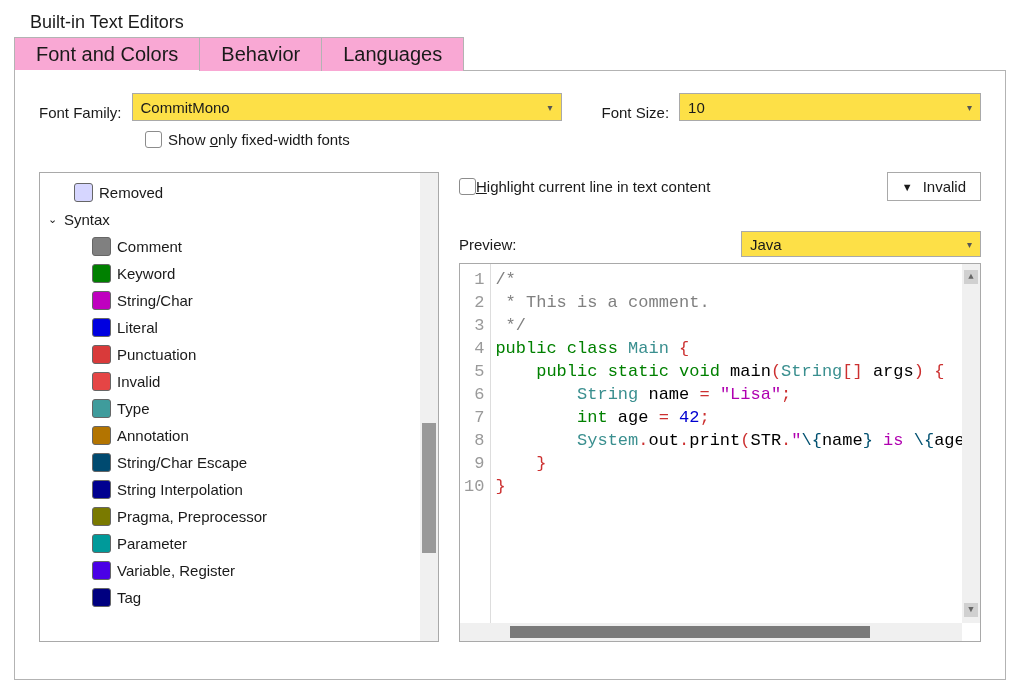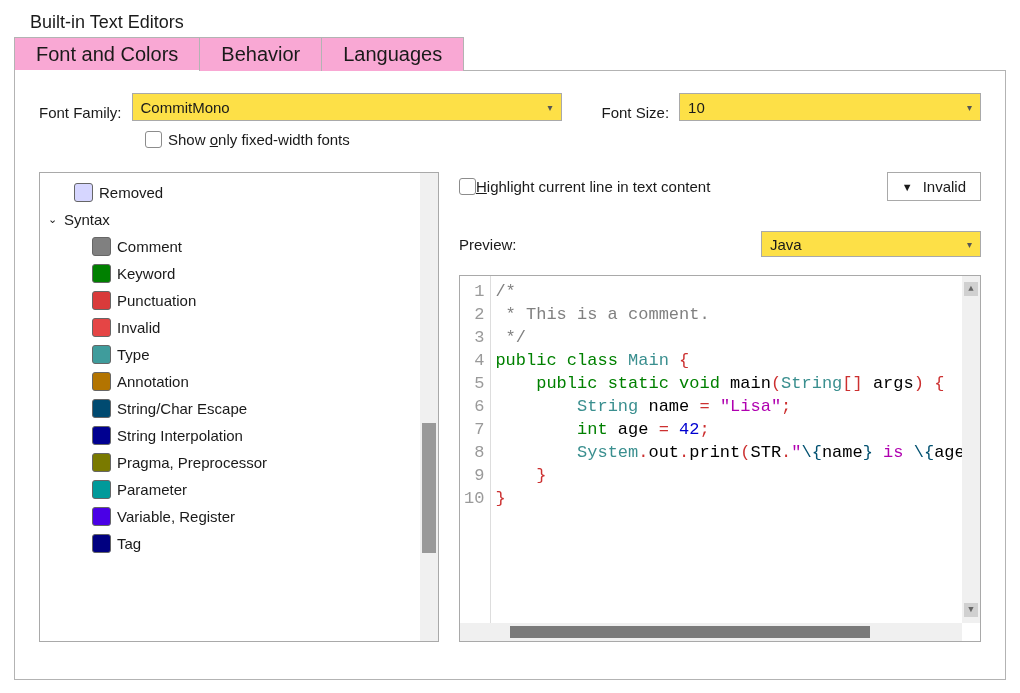--- a/index.html
+++ b/index.html
@@ -158,22 +158,22 @@
     gap: 10px;
     cursor: pointer;
     background: #fff;
   }
   .actions-btn .tri {
     font-size: 11px;
   }
   .preview-row {
     display: flex;
     align-items: center;
-    gap: 32px;
-    margin-bottom: 18px;
+    gap: 12px;
+    margin-bottom: 6px;
     justify-content: center;
   }
   .editor {
     border: 1px solid #a9a9a9;
     flex: 1;
     display: flex;
     position: relative;
     font-family: "Consolas", "Courier New", monospace;
     font-size: 17px;
     overflow: hidden;
@@ -284,20 +284,28 @@
             </div>
             <div class="tree-item indent2">
               <span class="swatch" style="background: rgb(128, 128, 128);"></span>
               <span>Comment</span>
             </div>
             <div class="tree-item indent2">
               <span class="swatch" style="background: rgb(0, 128, 0);"></span>
               <span>Keyword</span>
             </div>
             <div class="tree-item indent2">
+              <span class="swatch" style="background: rgb(191, 0, 191);"></span>
+              <span>String/Char</span>
+            </div>
+            <div class="tree-item indent2">
+              <span class="swatch" style="background: rgb(0, 0, 224);"></span>
+              <span>Literal</span>
+            </div>
+            <div class="tree-item indent2">
               <span class="swatch" style="background: rgb(217, 58, 58);"></span>
               <span>Punctuation</span>
             </div>
             <div class="tree-item indent2">
               <span class="swatch" style="background: rgb(229, 69, 69);"></span>
               <span>Invalid</span>
             </div>
             <div class="tree-item indent2">
               <span class="swatch" style="background: rgb(63, 156, 156);"></span>
               <span>Type</span>

